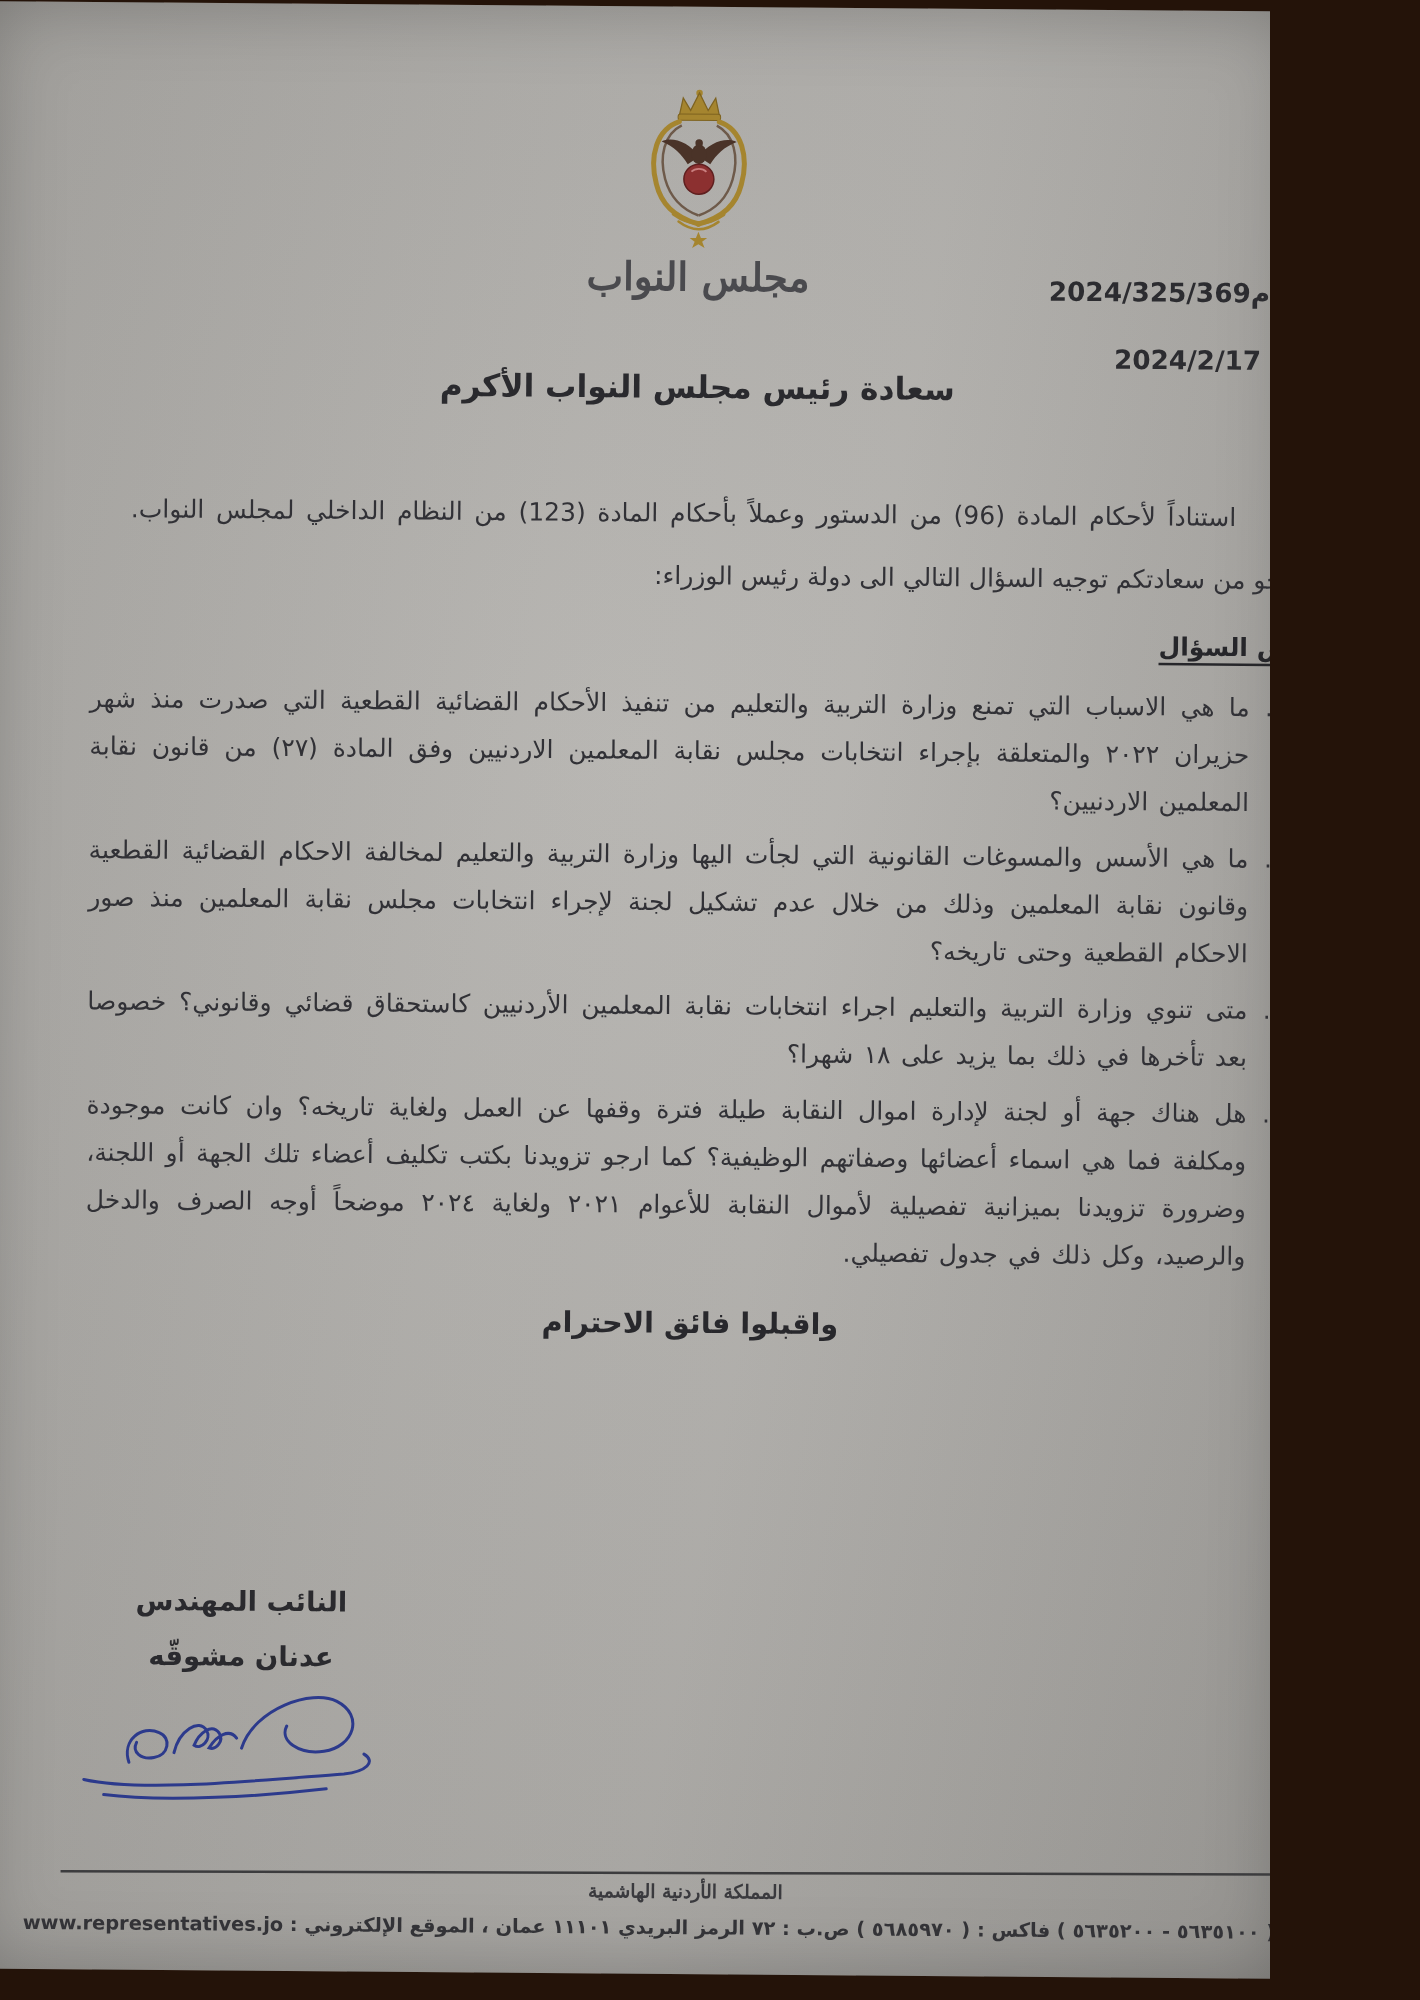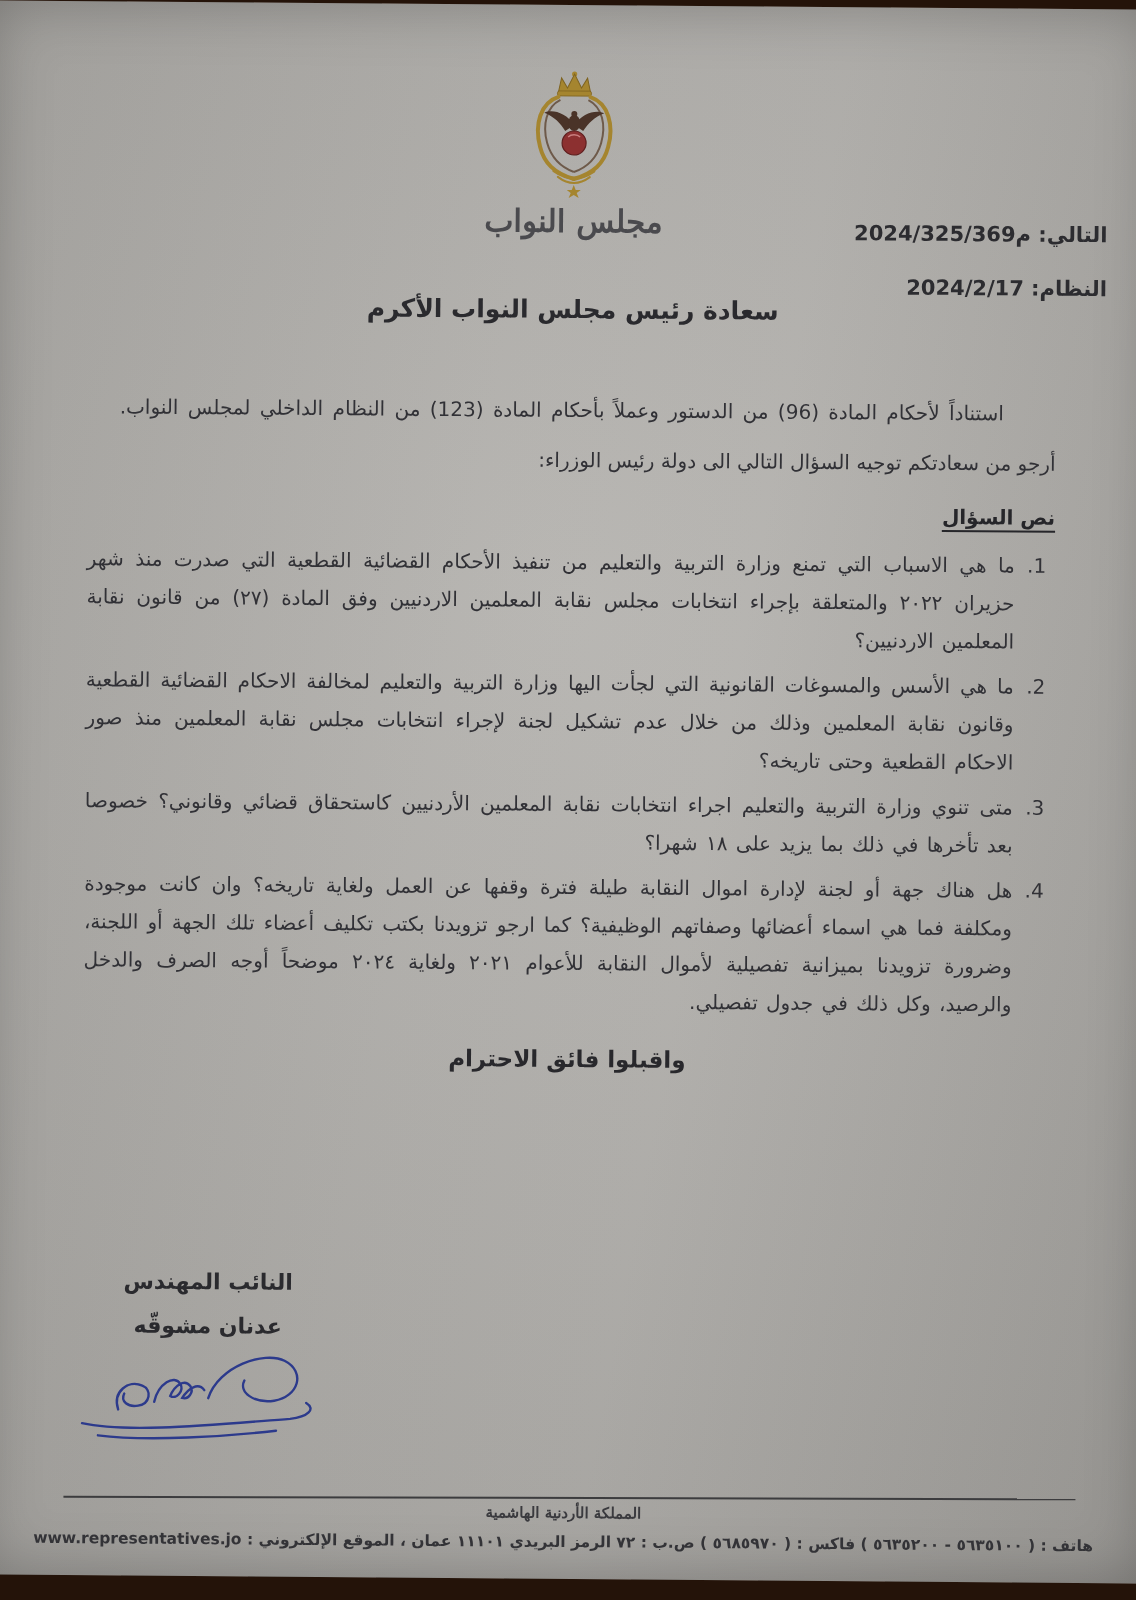--- a/index.html
+++ b/index.html
@@ -1,21 +1,21 @@
 <!DOCTYPE html>
 <html lang="ar"><head>
 <meta charset="utf-8">
 <style>
   html,body{margin:0;padding:0;}
   body{
     width:1136px;height:1600px;overflow:hidden;
     background:#241309;
     font-family:"DejaVu Sans", sans-serif;
   }
-  .scene{position:relative;width:1136px;height:1600px;overflow:hidden;}
+  .scene{position:relative;width:1016px;height:1600px;overflow:hidden;}
   .paper{
     position:absolute;top:5px;left:-14px;right:-16px;bottom:21px;
     background:
       radial-gradient(130% 95% at 50% 38%, rgba(255,255,255,0.10), rgba(0,0,0,0.12)),
       linear-gradient(100deg,#a7a5a1 0%,#b0aeaa 40%,#b2b0ac 60%,#a19f9b 100%);
     transform:rotate(0.45deg);
     box-shadow:inset 0 0 60px rgba(0,0,0,0.25);
   }
   .sheet{
     position:relative;width:1136px;height:100%;margin:0 auto;

